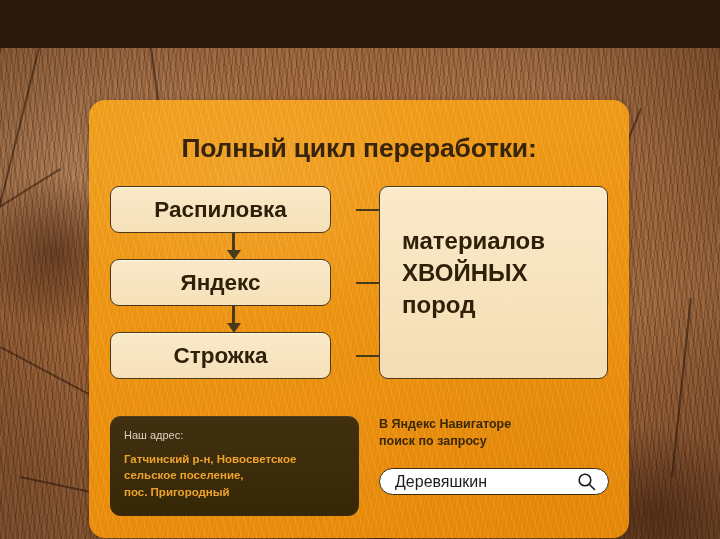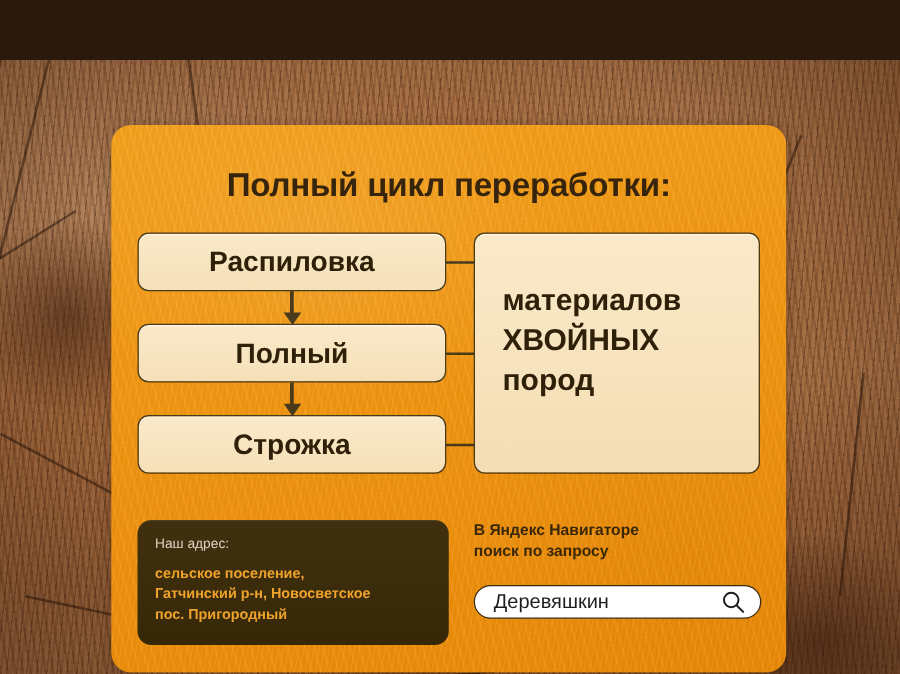--- a/index.html
+++ b/index.html
@@ -112,21 +112,21 @@
     position: absolute;
     left: 0;
     top: 0;
     width: 540px;
     height: 438px;
   }
 
   .stage-box {
     position: absolute;
     left: 21px;
-    width: 247px;
+    width: 221px;
     height: 47px;
     border: 1.6px solid #4a3a1c;
     border-radius: 9px;
     background: linear-gradient(180deg, #faeaca 0%, #f5e0b8 100%);
     box-sizing: border-box;
     display: flex;
     align-items: center;
     justify-content: center;
     font-size: 22.5px;
     font-weight: bold;
@@ -305,42 +305,42 @@
 
     <div class="card-title">Полный цикл переработки:</div>
 
     <div class="flow">
 
       <div class="stage-box s1">Распиловка</div>
 
       <div class="arrow a1"></div>
       <div class="arrow-head h1"></div>
 
-      <div class="stage-box s2">Полный</div>
+      <div class="stage-box s2">Яндекс</div>
 
       <div class="arrow a2"></div>
       <div class="arrow-head h2"></div>
 
       <div class="stage-box s3">Строжка</div>
 
       <div class="connector c1"></div>
       <div class="connector c2"></div>
       <div class="connector c3"></div>
 
       <div class="material-box">
         <div class="material-line">материалов</div>
         <div class="material-line">ХВОЙНЫХ</div>
         <div class="material-line">пород</div>
       </div>
     </div>
 
     <div class="address-box">
       <div class="address-label">Наш адрес:</div>
+      <div class="address-line">Гатчинский р-н, Новосветское</div>
       <div class="address-line">сельское поселение,</div>
-      <div class="address-line">Гатчинский р-н, Новосветское</div>
       <div class="address-line">пос. Пригородный</div>
     </div>
 
     <div class="nav-block">
       <div class="nav-line">В Яндекс Навигаторе</div>
       <div class="nav-line">поиск по запросу</div>
     </div>
 
     <div class="search-box">
       <div class="search-value" placeholder="Поиск">Деревяшкин</div>

